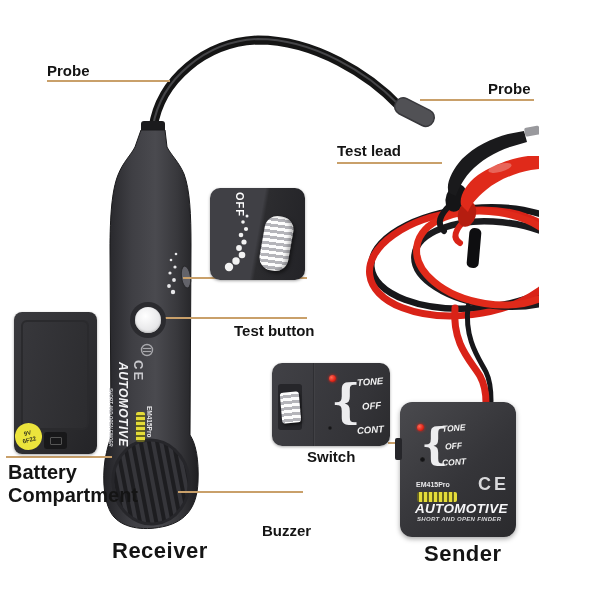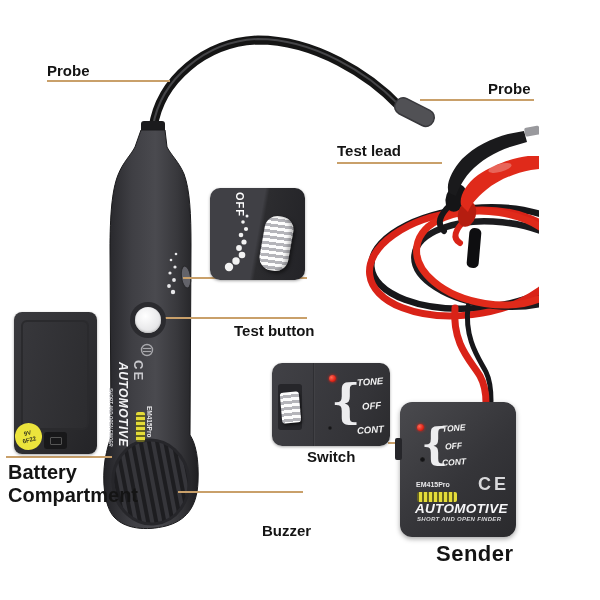--- a/index.html
+++ b/index.html
@@ -105,21 +105,22 @@
   <div class="callout" style="left:178px;top:491px;width:125px;z-index:4;"></div>
   <div class="callout" style="left:388px;top:442px;width:36px;"></div>
 
   <div class="lbl" style="left:47px;top:62px;">Probe</div>
   <div class="lbl" style="left:488px;top:80px;">Probe</div>
   <div class="lbl" style="left:337px;top:142px;">Test lead</div>
   <div class="lbl" style="left:234px;top:322px;">Test button</div>
   <div class="lbl" style="left:8px;top:461px;width:112px;font-size:20px;line-height:1.15;white-space:normal;">Battery Compartment</div>
   <div class="lbl" style="left:307px;top:448px;text-align:right;">Switch</div>
   <div class="lbl" style="left:262px;top:494px;margin-top:28px;">Buzzer</div>
-  <div class="lbl lbl-big" style="left:436px;top:541px;text-align:center;">Sender</div>
+  <div class="lbl lbl-big" style="left:112px;top:538px;">Receiver</div>
+  <div class="lbl lbl-big" style="left:424px;top:541px;text-align:center;">Sender</div>
 
   <div class="abs" style="left:135px;top:307px;width:26px;height:26px;border-radius:50%;z-index:3;
               background:radial-gradient(circle at 40% 35%,#ffffff,#e3e3e5 75%);
               box-shadow:0 0 0 5px #2b2b2f, inset 0 -1px 2px #bbb;"></div>
   <svg class="abs" width="14" height="14" viewBox="0 0 14 14" style="left:140px;top:343px;z-index:3;">
     <circle cx="7" cy="7" r="5.5" fill="none" stroke="#a8a8ac" stroke-width="1.4"></circle>
     <line x1="3" y1="5.5" x2="11" y2="5.5" stroke="#a8a8ac" stroke-width="1.2"></line>
     <line x1="3" y1="8.5" x2="11" y2="8.5" stroke="#a8a8ac" stroke-width="1.2"></line>
   </svg>
   <div class="abs vtext" style="left:131px;top:360px;z-index:3;font-size:13px;font-weight:bold;color:#c8c8cc;letter-spacing:2px;">CE</div>

